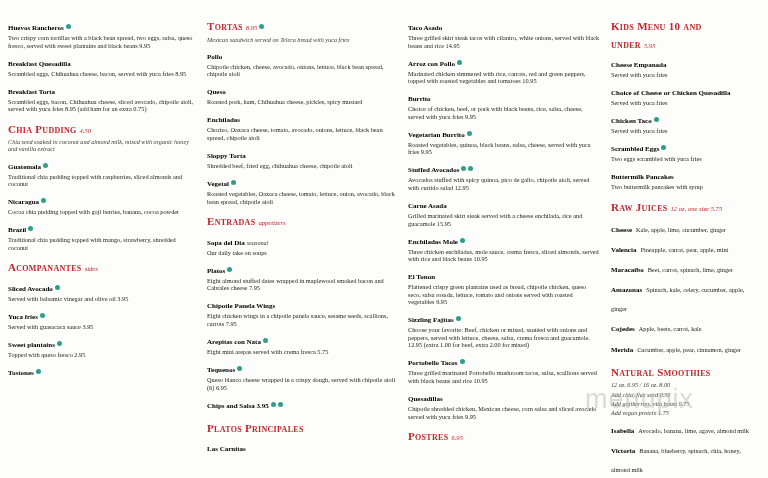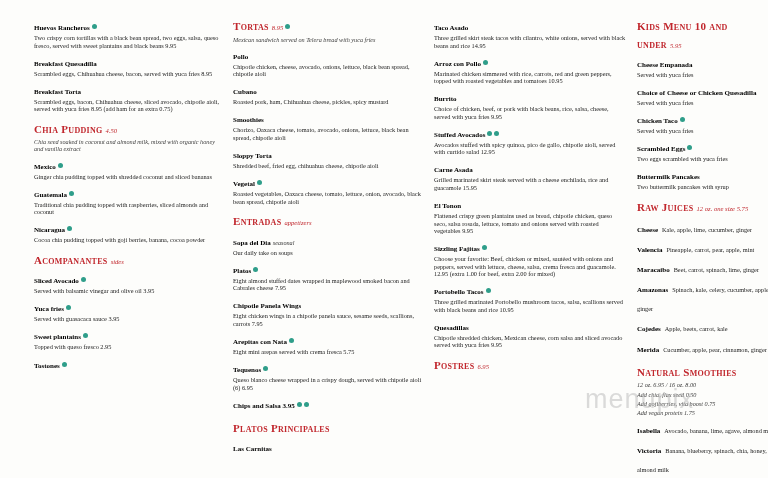--- a/index.html
+++ b/index.html
@@ -4,21 +4,21 @@
 <style>
   * { margin:0; padding:0; box-sizing:border-box; }
   html,body { width:768px; height:478px; }
   body {
     background:#fdfdfb;
     overflow:hidden;
     position:relative;
     font-family:"Liberation Serif","DejaVu Serif",serif;
     color:#1c1c1c;
   }
-  .page { width:768px; height:478px; position:relative;padding-left:26px; }
+  .page { width:768px; height:478px; position:relative; }
   #menu {
     display:grid;
     grid-template-columns:188px 190px 192px 138px;
     column-gap:11px;
     padding:16px 6px 0 8px;
   }
   .col { min-width:0; }
   .sec { margin:6px 0 2px; line-height:1.1; }
   .col .sec:first-child { margin-top:0; }
   .sec-title {
@@ -70,53 +70,55 @@
 <body>
 
 <div class="page">
   <div id="menu">
       <div class="col">
         <div class="item"><span class="name">Huevos Rancheros</span><span class="badge"></span> <div class="desc">Two crispy corn tortillas with a black bean spread, two eggs, salsa, queso fresco, served with sweet plantains and black beans 9.95</div></div>
         <div class="item"><span class="name">Breakfast Quesadilla</span> <div class="desc">Scrambled eggs, Chihuahua cheese, bacon, served with yuca fries 8.95</div></div>
         <div class="item"><span class="name">Breakfast Torta</span> <div class="desc">Scrambled eggs, bacon, Chihuahua cheese, sliced avocado, chipotle aioli, served with yuca fries 8.95 (add ham for an extra 0.75)</div></div>
         <div class="sec"><span class="sec-title">Chia Pudding</span><span class="sec-suffix">4.50</span></div>
         <div class="intro">Chia seed soaked in coconut and almond milk, mixed with organic honey and vanilla extract</div>
-        <div class="item"><span class="name">Mexico</span><span class="badge"></span> <div class="desc">Ginger chia pudding topped with shredded coconut and sliced bananas</div></div>
         <div class="item"><span class="name">Guatemala</span><span class="badge"></span> <div class="desc">Traditional chia pudding topped with raspberries, sliced almonds and coconut</div></div>
         <div class="item"><span class="name">Nicaragua</span><span class="badge"></span> <div class="desc">Cocoa chia pudding topped with goji berries, banana, cocoa powder</div></div>
+        <div class="item"><span class="name">Brazil</span><span class="badge"></span> <div class="desc">Traditional chia pudding topped with mango, strawberry, shredded coconut</div></div>
         <div class="sec"><span class="sec-title">Acompanantes</span><span class="sec-suffix">sides</span></div>
         <div class="item"><span class="name">Sliced Avocado</span><span class="badge"></span> <div class="desc">Served with balsamic vinegar and olive oil 3.95</div></div>
         <div class="item"><span class="name">Yuca fries</span><span class="badge"></span> <div class="desc">Served with guasacaca sauce 3.95</div></div>
         <div class="item"><span class="name">Sweet plantains</span><span class="badge"></span> <div class="desc">Topped with queso fresco 2.95</div></div>
         <div class="item"><span class="name">Tostones</span><span class="badge"></span> </div>
       </div>
       <div class="col">
         <div class="sec"><span class="sec-title">Tortas</span><span class="sec-suffix">8.95</span><span class="badge"></span></div>
         <div class="intro">Mexican sandwich served on Telera bread with yuca fries</div>
         <div class="item"><span class="name">Pollo</span> <div class="desc">Chipotle chicken, cheese, avocado, onions, lettuce, black bean spread, chipotle aioli</div></div>
-        <div class="item"><span class="name">Cubano</span> <div class="desc">Roasted pork, ham, Chihuahua cheese, pickles, spicy mustard</div></div>
-        <div class="item"><span class="name">Smoothies</span> <div class="desc">Chorizo, Oaxaca cheese, tomato, avocado, onions, lettuce, black bean spread, chipotle aioli</div></div>
+        <div class="item"><span class="name">Queso</span> <div class="desc">Roasted pork, ham, Chihuahua cheese, pickles, spicy mustard</div></div>
+        <div class="item"><span class="name">Enchiladas</span> <div class="desc">Chorizo, Oaxaca cheese, tomato, avocado, onions, lettuce, black bean spread, chipotle aioli</div></div>
         <div class="item"><span class="name">Sloppy Torta</span> <div class="desc">Shredded beef, fried egg, chihuahua cheese, chipotle aioli</div></div>
         <div class="item"><span class="name">Vegetal</span><span class="badge"></span> <div class="desc">Roasted vegetables, Oaxaca cheese, tomato, lettuce, onion, avocado, black bean spread, chipotle aioli</div></div>
         <div class="sec"><span class="sec-title">Entradas</span><span class="sec-suffix">appetizers</span></div>
         <div class="item"><span class="name">Sopa del Dia</span><span class="name-suffix">seasonal</span> <div class="desc">Our daily take on soups</div></div>
         <div class="item"><span class="name">Platos</span><span class="badge"></span> <div class="desc">Eight almond stuffed dates wrapped in maplewood smoked bacon and Cabrales cheese 7.95</div></div>
         <div class="item"><span class="name">Chipotle Panela Wings</span> <div class="desc">Eight chicken wings in a chipotle panela sauce, sesame seeds, scallions, carrots 7.95</div></div>
         <div class="item"><span class="name">Arepitas con Nata</span><span class="badge"></span> <div class="desc">Eight mini arepas served with crema fresca 5.75</div></div>
         <div class="item"><span class="name">Tequenos</span><span class="badge"></span> <div class="desc">Queso blanco cheese wrapped in a crispy dough, served with chipotle aioli (6) 6.95</div></div>
         <div class="item"><span class="name">Chips and Salsa 3.95</span><span class="badge"></span><span class="badge"></span></div>
         <div class="sec"><span class="sec-title">Platos Principales</span></div>
         <div class="item"><span class="name">Las Carnitas</span> </div>
       </div>
       <div class="col">
         <div class="item"><span class="name">Taco Asado</span> <div class="desc">Three grilled skirt steak tacos with cilantro, white onions, served with black beans and rice 14.95</div></div>
         <div class="item"><span class="name">Arroz con Pollo</span><span class="badge"></span> <div class="desc">Marinated chicken simmered with rice, carrots, red and green peppers, topped with roasted vegetables and tomatoes 10.95</div></div>
         <div class="item"><span class="name">Burrito</span> <div class="desc">Choice of chicken, beef, or pork with black beans, rice, salsa, cheese, served with yuca fries 9.95</div></div>
+        <div class="item"><span class="name">Vegetarian Burrito</span><span class="badge"></span> <div class="desc">Roasted vegetables, quinoa, black beans, salsa, cheese, served with yuca fries 9.95</div></div>
         <div class="item"><span class="name">Stuffed Avocados</span><span class="badge"></span><span class="badge"></span> <div class="desc">Avocados stuffed with spicy quinoa, pico de gallo, chipotle aioli, served with curtido salad 12.95</div></div>
         <div class="item"><span class="name">Carne Asada</span> <div class="desc">Grilled marinated skirt steak served with a cheese enchilada, rice and guacamole 15.95</div></div>
+        <div class="item"><span class="name">Enchiladas Mole</span><span class="badge"></span> <div class="desc">Three chicken enchiladas, mole sauce, crema fresca, sliced almonds, served with rice and black beans 10.95</div></div>
         <div class="item"><span class="name">El Tonon</span> <div class="desc">Flattened crispy green plantains used as bread, chipotle chicken, queso seco, salsa rosada, lettuce, tomato and onions served with roasted vegetables 9.95</div></div>
         <div class="item"><span class="name">Sizzling Fajitas</span><span class="badge"></span> <div class="desc">Choose your favorite: Beef, chicken or mixed, sautéed with onions and peppers, served with lettuce, cheese, salsa, crema fresca and guacamole. 12.95 (extra 1.00 for beef, extra 2.00 for mixed)</div></div>
         <div class="item"><span class="name">Portobello Tacos</span><span class="badge"></span> <div class="desc">Three grilled marinated Portobello mushroom tacos, salsa, scallions served with black beans and rice 10.95</div></div>
         <div class="item"><span class="name">Quesadillas</span> <div class="desc">Chipotle shredded chicken, Mexican cheese, corn salsa and sliced avocado served with yuca fries 9.95</div></div>
         <div class="sec"><span class="sec-title">Postres</span><span class="sec-suffix">6.95</span></div>
       </div>
       <div class="col">
         <div class="sec"><span class="sec-title">Kids Menu 10 and under</span><span class="sec-suffix">5.95</span></div>
         <div class="item"><span class="name">Cheese Empanada</span> <div class="desc">Served with yuca fries</div></div>
         <div class="item"><span class="name">Choice of Cheese or Chicken Quesadilla</span> <div class="desc">Served with yuca fries</div></div>

